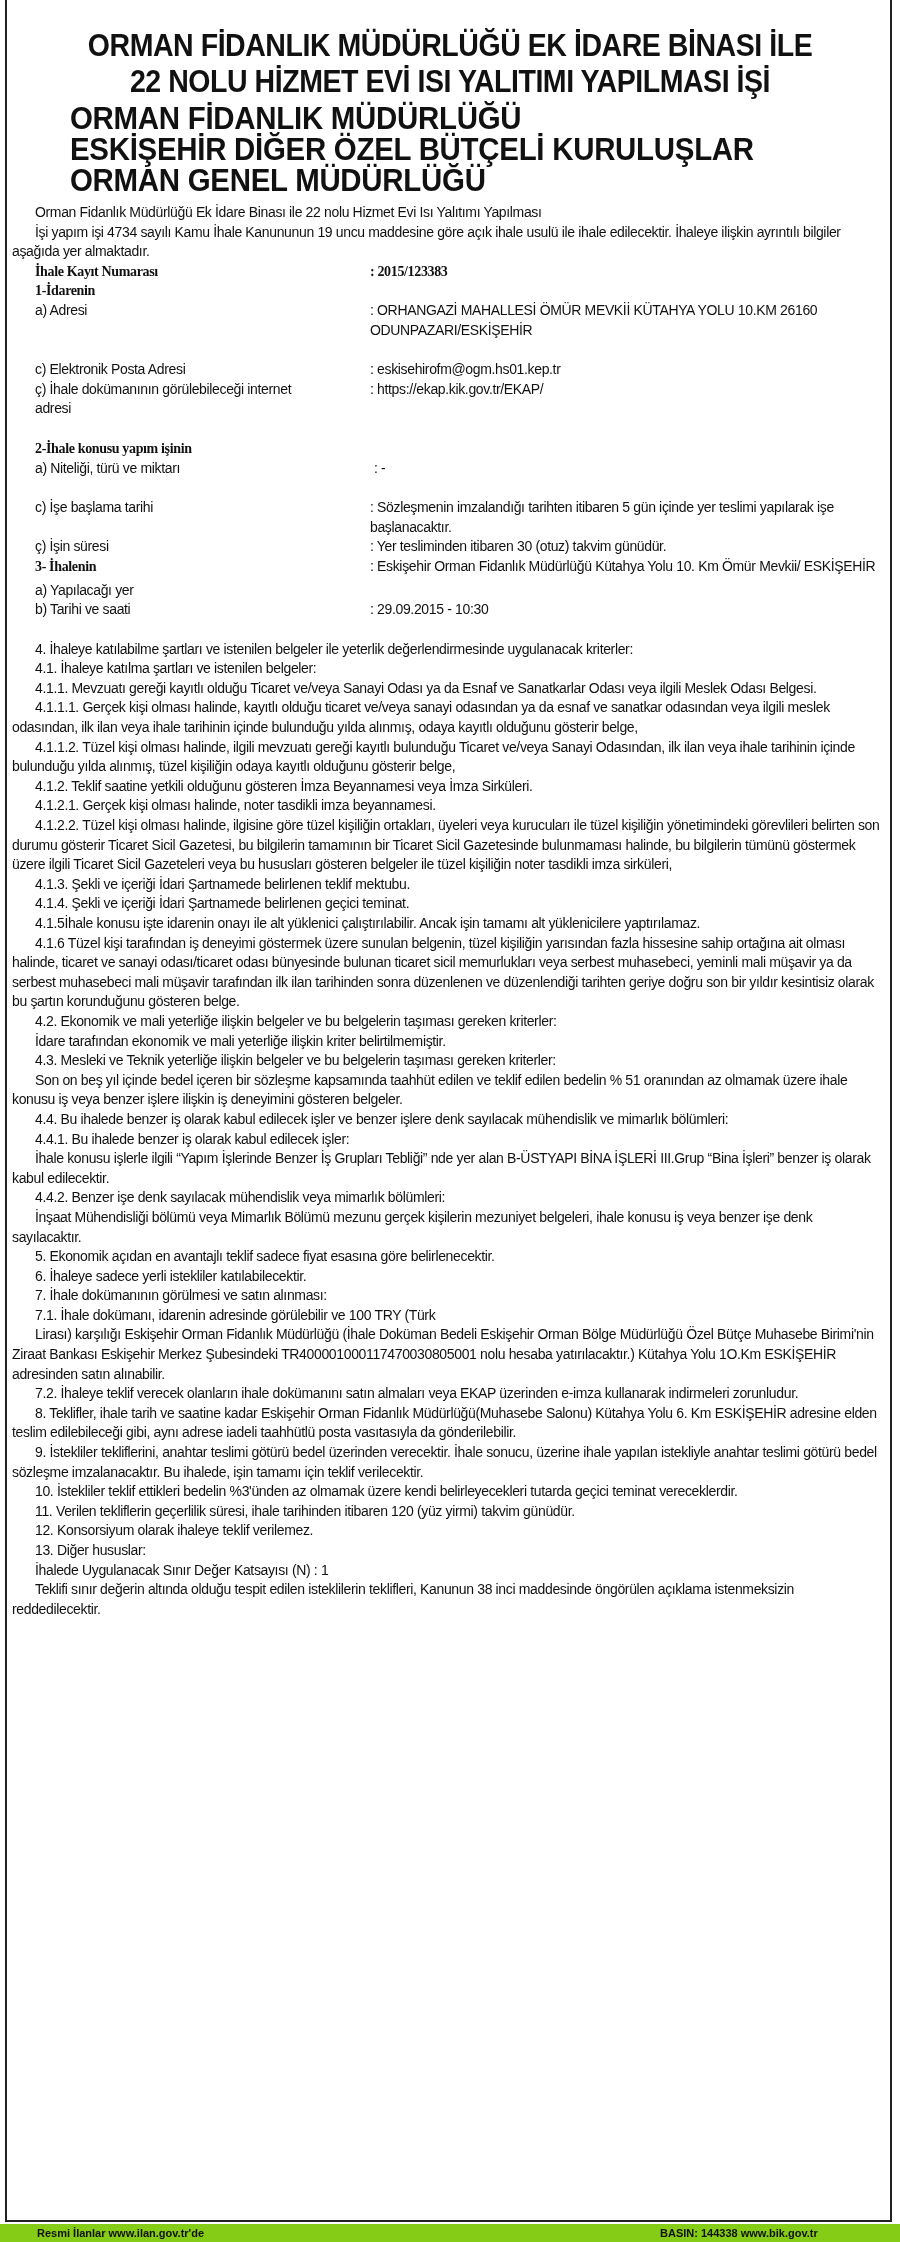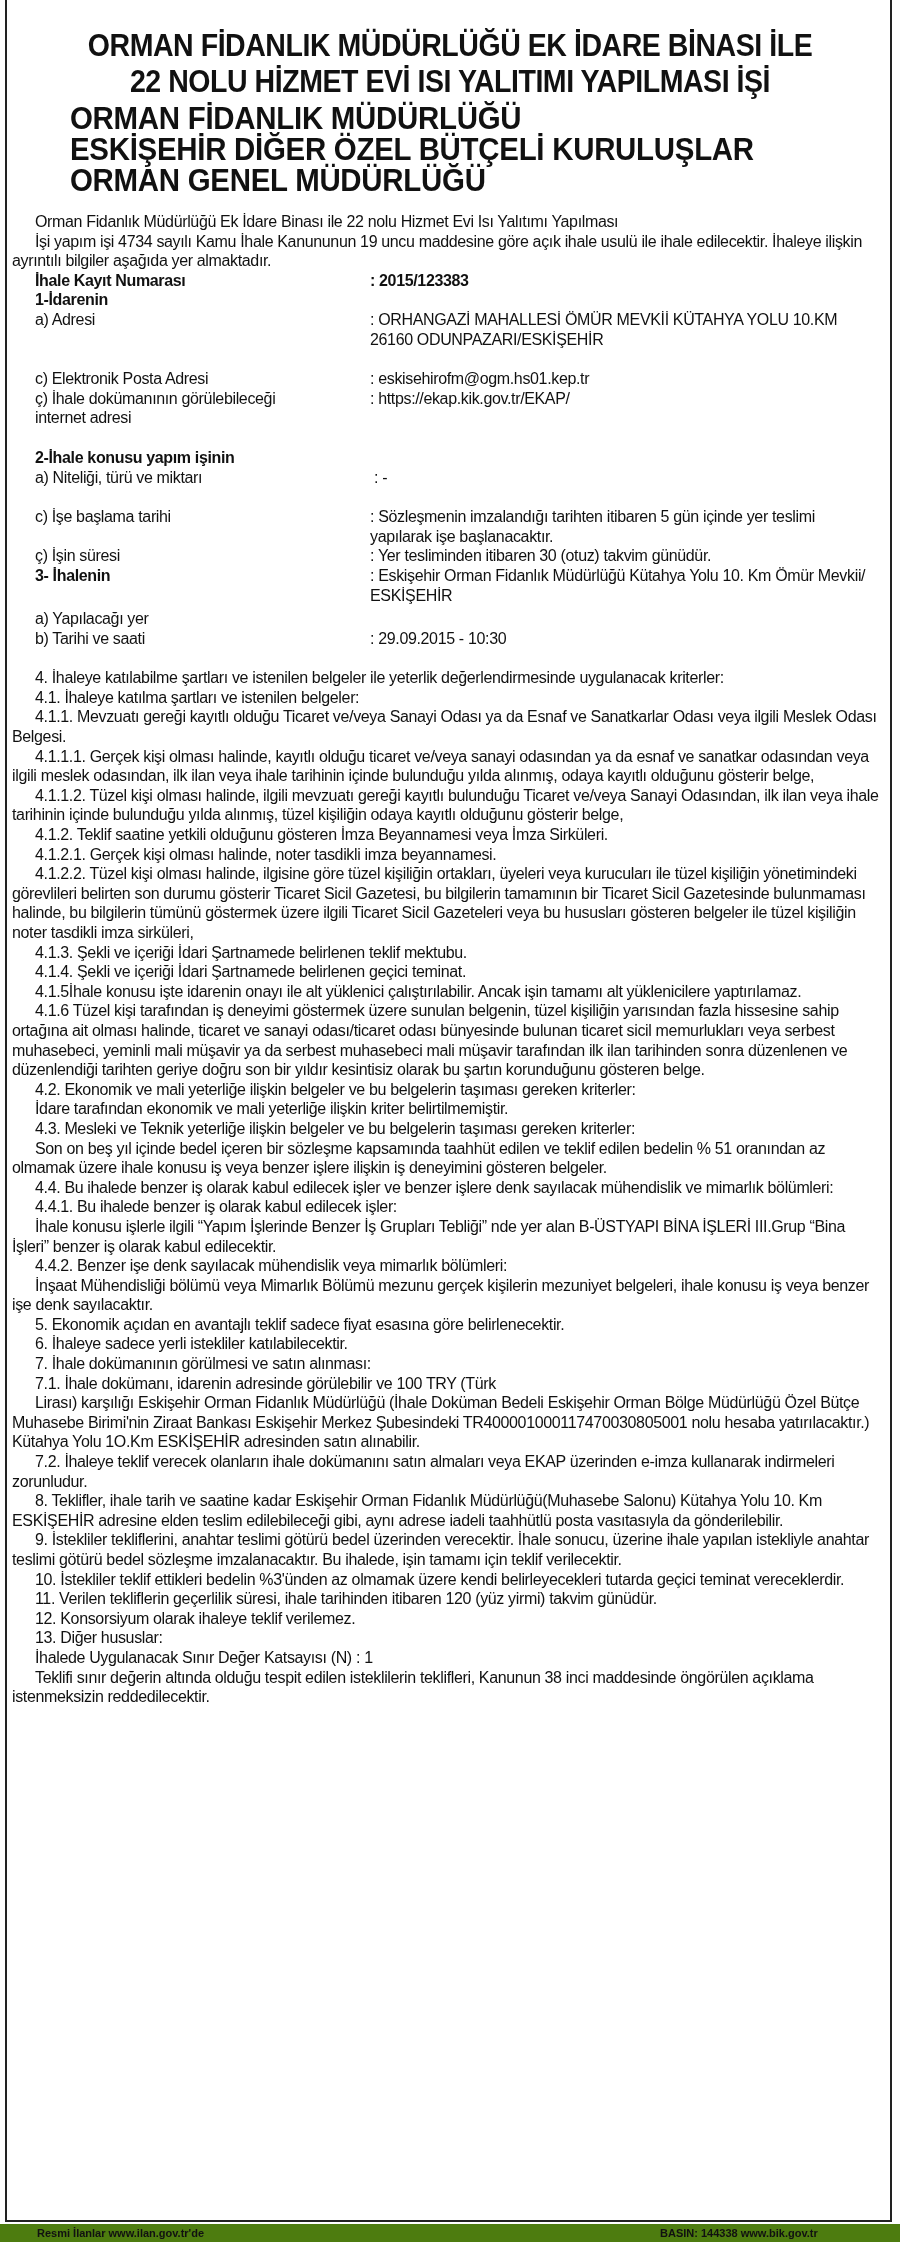--- a/index.html
+++ b/index.html
@@ -1,28 +1,28 @@
 <!DOCTYPE html>
 <html><head>
 <meta charset="utf-8">
 <style>
   html, body { margin: 0; padding: 0; background: #ffffff; }
   body { width: 900px; height: 2242px; position: relative; overflow: hidden; font-family: "Liberation Sans", sans-serif; color: #111; }
   .frame { position: absolute; left: 5px; top: 0; width: 887px; height: 2222px; border: 2px solid #222; border-top: none; box-sizing: border-box; }
   .title { position: absolute; left: 0; width: 900px; text-align: center; font-family: "Liberation Sans", sans-serif; font-weight: bold; font-size: 31px; line-height: 36px; letter-spacing: -0.5px; transform: scaleX(0.92); transform-origin: center; }
   .subtitle { position: absolute; left: 70px; font-weight: bold; font-size: 32px; line-height: 36px; letter-spacing: -0.3px; transform: scaleX(0.92); transform-origin: left; }
-  .body { position: absolute; left: 12px; top: 212px; width: 868px; font-size: 16px; line-height: 19.6px; letter-spacing: -0.35px; }
+  .body { position: absolute; left: 12px; top: 203px; width: 868px; font-size: 14px; line-height: 19.6px; letter-spacing: -0.35px; }
   .p { margin: 0; }
   .ind { text-indent: 23px; }
   .row { display: flex; }
   .lbl { width: 358px; padding-left: 23px; box-sizing: border-box; flex: none; }
   .val { flex: 1; }
-  .b { font-weight: bold; }
+  .b { font-weight: bold; font-family: Liberation Serif, serif; }
   .gap { height: 20px; }
-  .footer { position: absolute; left: 0; top: 2224px; width: 900px; height: 18px; background: #4d7c0f; font-size: 11px; font-weight: bold; line-height: 18px; }
+  .footer { position: absolute; left: 0; top: 2224px; width: 900px; height: 18px; background: #84cc16; font-size: 11px; font-weight: bold; line-height: 18px; }
   .footer .l { position: absolute; left: 37px; }
   .footer .r { position: absolute; left: 660px; }
 </style>
 </head>
 <body>
 
 <div class="frame"></div>
 
 <div class="title" style="top:28px">ORMAN FİDANLIK MÜDÜRLÜĞÜ EK İDARE BİNASI İLE</div>
 <div class="title" style="top:64px">22 NOLU HİZMET EVİ ISI YALITIMI YAPILMASI İŞİ</div>
@@ -109,21 +109,21 @@
       <p class="p ind">4.4.1. Bu ihalede benzer iş olarak kabul edilecek işler:</p>
       <p class="p ind">İhale konusu işlerle ilgili “Yapım İşlerinde Benzer İş Grupları Tebliği” nde yer alan B-ÜSTYAPI BİNA İŞLERİ III.Grup “Bina İşleri” benzer iş olarak kabul edilecektir.</p>
       <p class="p ind">4.4.2. Benzer işe denk sayılacak mühendislik veya mimarlık bölümleri:</p>
       <p class="p ind">İnşaat Mühendisliği bölümü veya Mimarlık Bölümü mezunu gerçek kişilerin mezuniyet belgeleri, ihale konusu iş veya benzer işe denk sayılacaktır.</p>
       <p class="p ind">5. Ekonomik açıdan en avantajlı teklif sadece fiyat esasına göre belirlenecektir.</p>
       <p class="p ind">6. İhaleye sadece yerli istekliler katılabilecektir.</p>
       <p class="p ind">7. İhale dokümanının görülmesi ve satın alınması:</p>
       <p class="p ind">7.1. İhale dokümanı, idarenin adresinde görülebilir ve 100 TRY (Türk</p>
       <p class="p ind">Lirası) karşılığı Eskişehir Orman Fidanlık Müdürlüğü (İhale Doküman Bedeli Eskişehir Orman Bölge Müdürlüğü Özel Bütçe Muhasebe Birimi'nin Ziraat Bankası Eskişehir Merkez Şubesindeki TR400001000117470030805001 nolu hesaba yatırılacaktır.) Kütahya Yolu 1O.Km ESKİŞEHİR adresinden satın alınabilir.</p>
       <p class="p ind">7.2. İhaleye teklif verecek olanların ihale dokümanını satın almaları veya EKAP üzerinden e-imza kullanarak indirmeleri zorunludur.</p>
-      <p class="p ind">8. Teklifler, ihale tarih ve saatine kadar Eskişehir Orman Fidanlık Müdürlüğü(Muhasebe Salonu) Kütahya Yolu 10. Km ESKİŞEHİR adresine elden teslim edilebileceği gibi, aynı adrese iadeli taahhütlü posta vasıtasıyla da gönderilebilir.</p>
+      <p class="p ind">8. Teklifler, ihale tarih ve saatine kadar Eskişehir Orman Fidanlık Müdürlüğü(Muhasebe Salonu) Kütahya Yolu 6. Km ESKİŞEHİR adresine elden teslim edilebileceği gibi, aynı adrese iadeli taahhütlü posta vasıtasıyla da gönderilebilir.</p>
       <p class="p ind">9. İstekliler tekliflerini, anahtar teslimi götürü bedel üzerinden verecektir. İhale sonucu, üzerine ihale yapılan istekliyle anahtar teslimi götürü bedel sözleşme imzalanacaktır. Bu ihalede, işin tamamı için teklif verilecektir.</p>
       <p class="p ind">10. İstekliler teklif ettikleri bedelin %3'ünden az olmamak üzere kendi belirleyecekleri tutarda geçici teminat vereceklerdir.</p>
       <p class="p ind">11. Verilen tekliflerin geçerlilik süresi, ihale tarihinden itibaren 120 (yüz yirmi) takvim günüdür.</p>
       <p class="p ind">12. Konsorsiyum olarak ihaleye teklif verilemez.</p>
       <p class="p ind">13. Diğer hususlar:</p>
       <p class="p ind">İhalede Uygulanacak Sınır Değer Katsayısı (N) : 1</p>
       <p class="p ind">Teklifi sınır değerin altında olduğu tespit edilen isteklilerin teklifleri, Kanunun 38 inci maddesinde öngörülen açıklama istenmeksizin reddedilecektir.</p>
     </div>
 </div>
 

